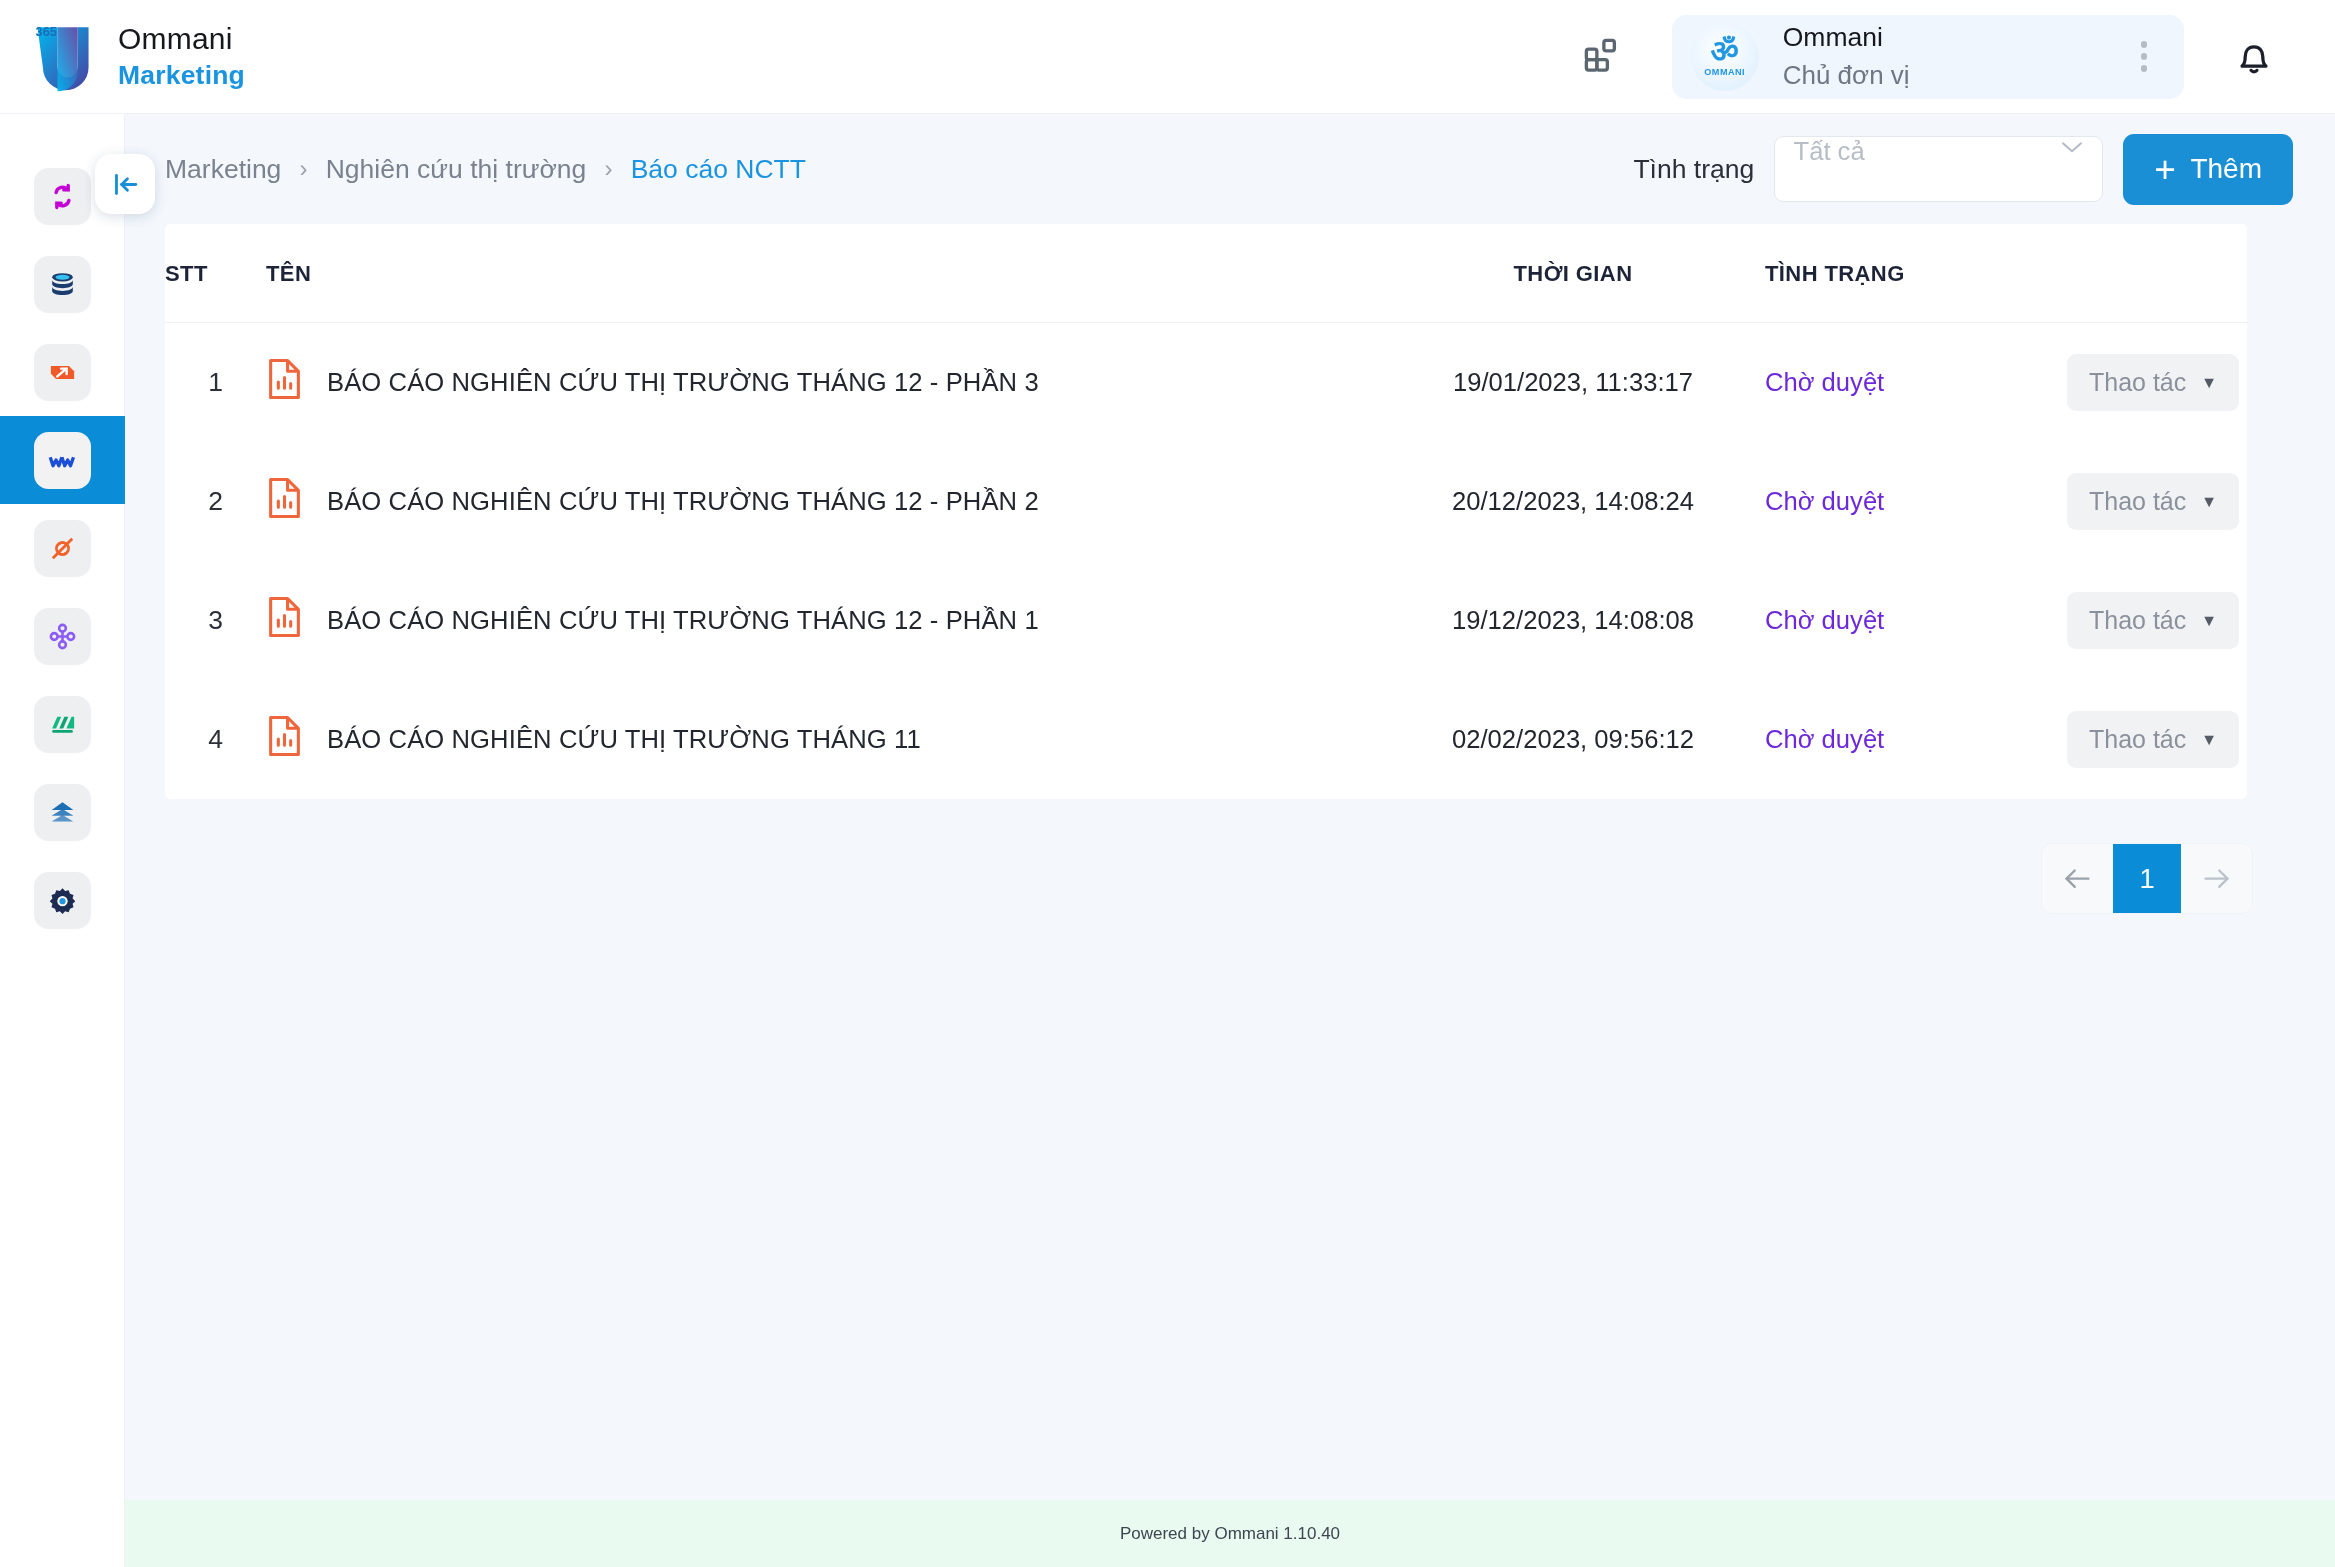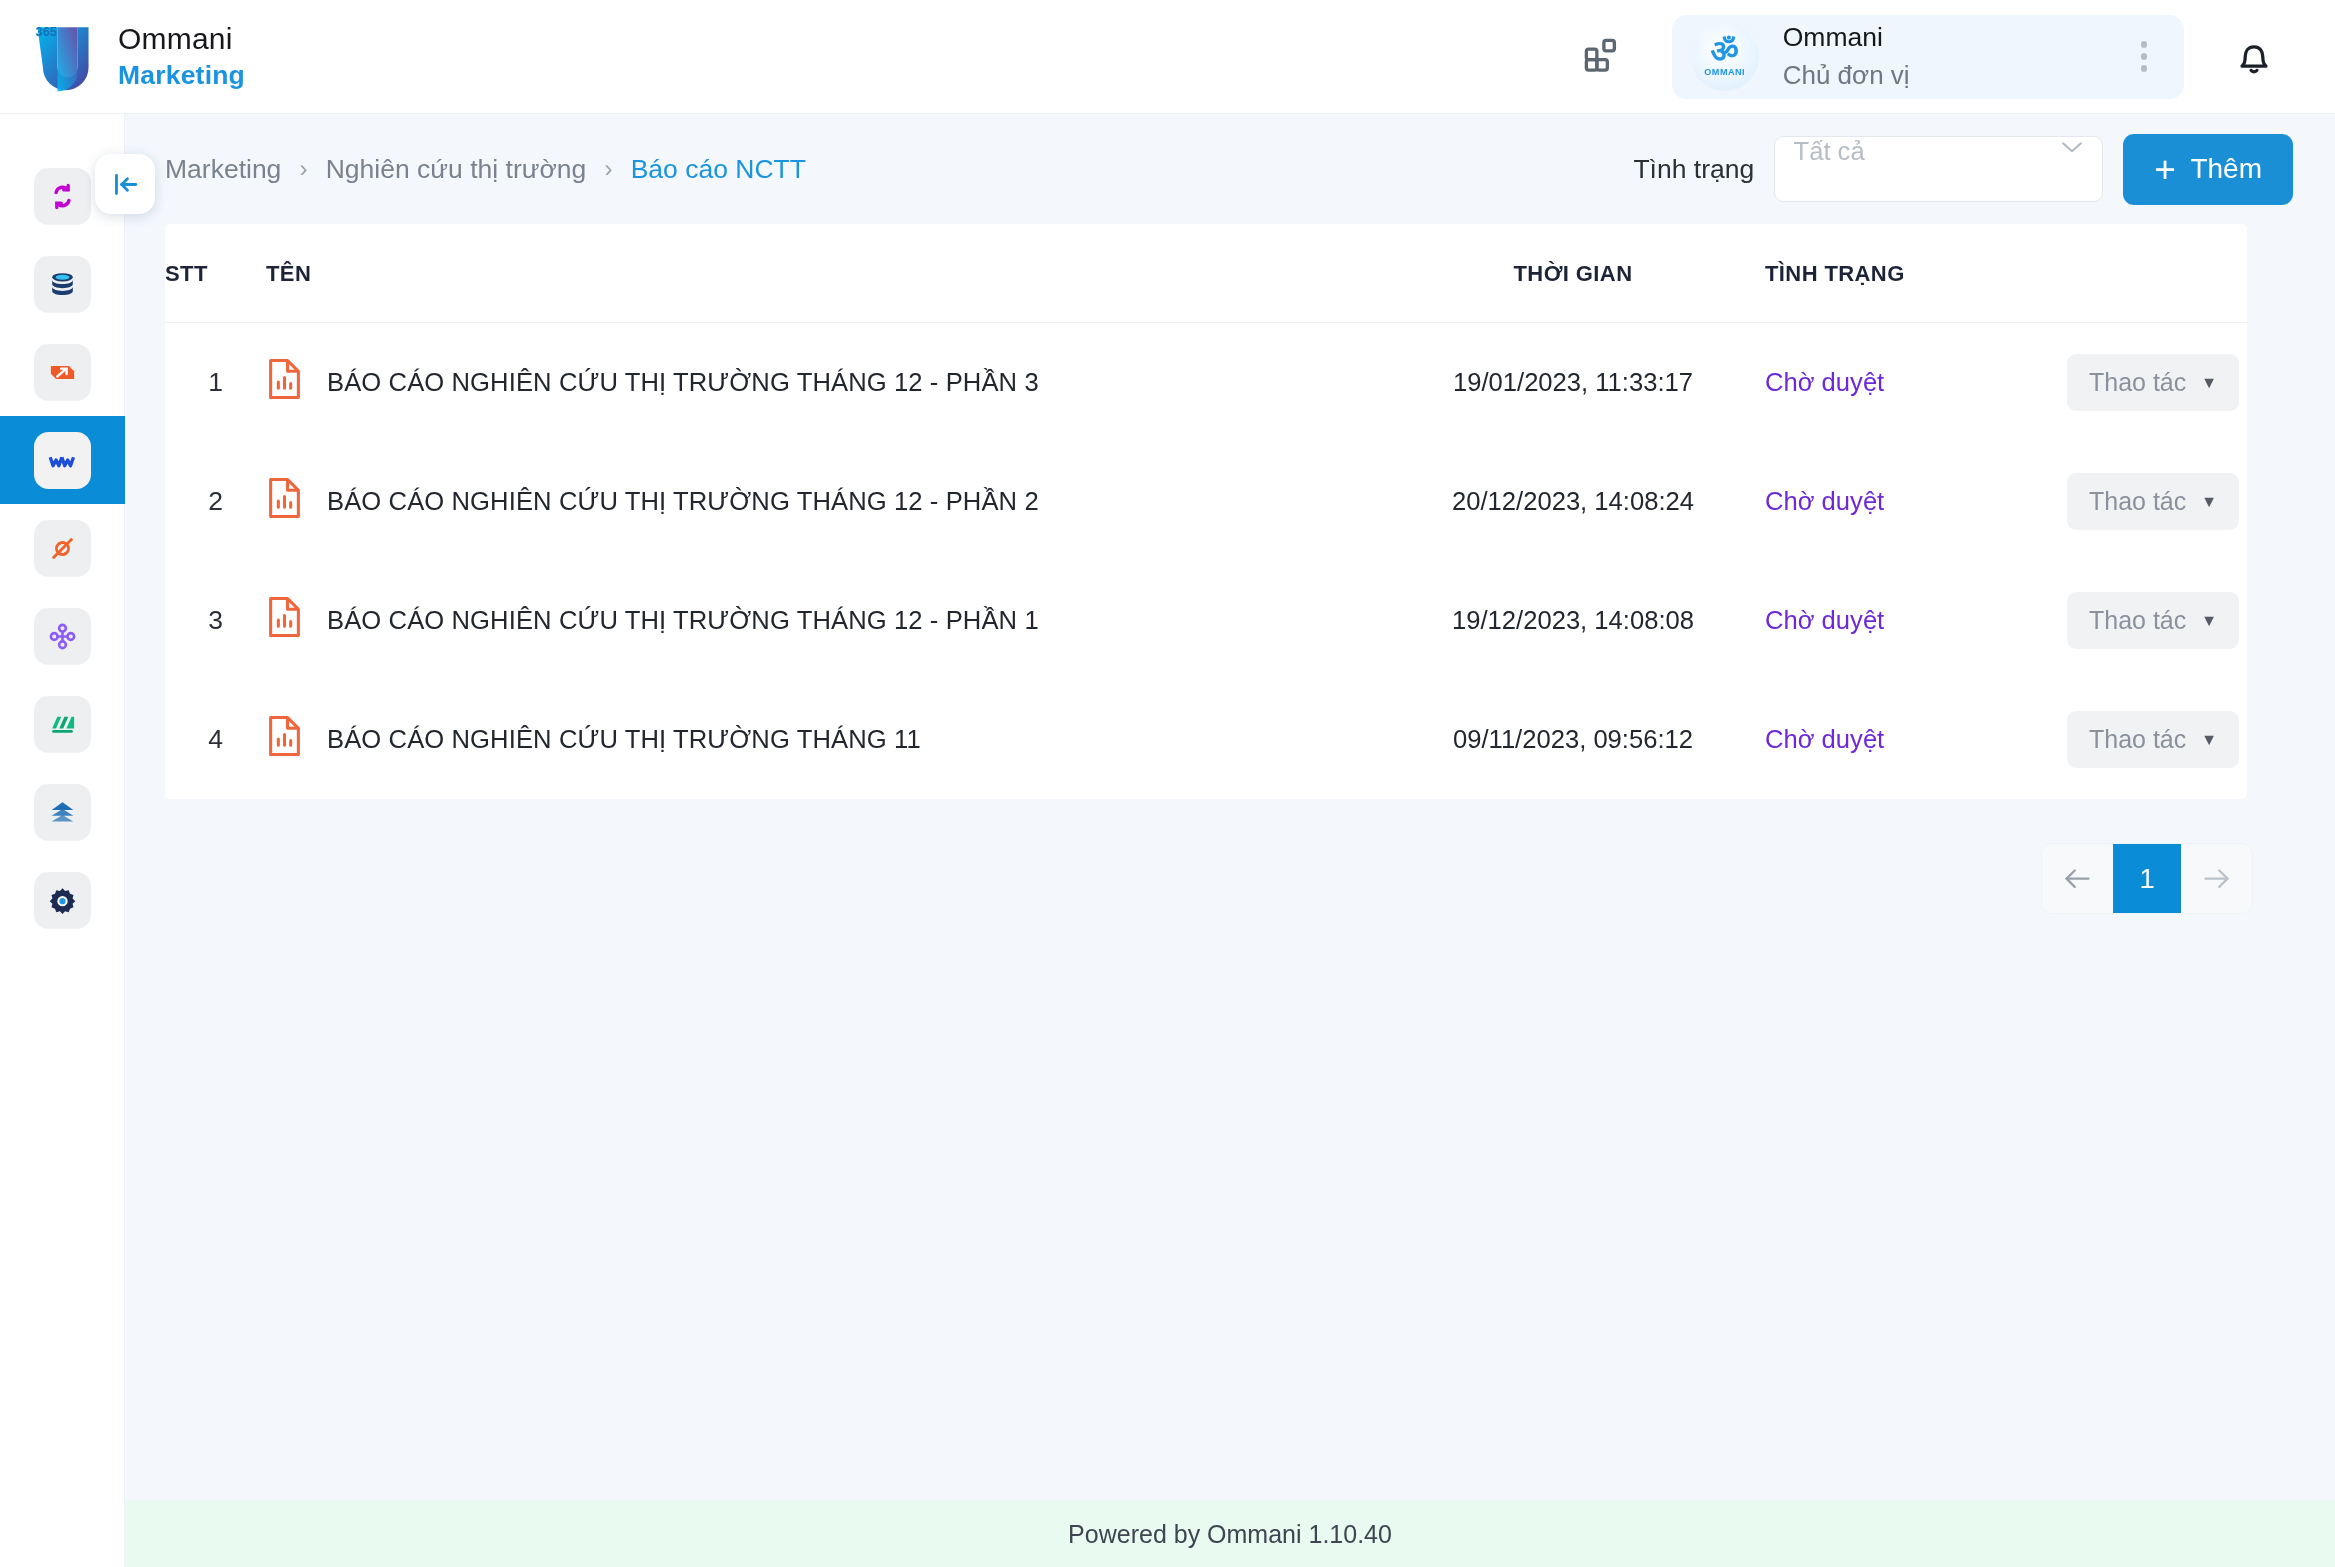--- a/index.html
+++ b/index.html
@@ -165,21 +165,21 @@
   }
 
   
   .footer {
     position: absolute; left: 125px; bottom: 0;
     width: 2210px; height: 68px;
     background: #e9fbf0;
     display: flex; align-items: center; justify-content: center;
     z-index: 6;
   }
-  .footer-text { font-size: 25px; color: #3f4550; }
+  .footer-text { font-size: 17px; color: #3f4550; }
 </style>
 </head>
 <body>
 
 <div id="app">
 
   <div class="topbar">
     <div class="brand">
       <div class="brand-logo">
         <svg width="66" height="73" viewBox="0 0 72 80">
@@ -445,21 +445,21 @@
               <td class="name">
                 <div class="namecell">
                   <span><svg class="doc-icon" viewBox="0 0 24 28" fill="none" stroke="#f0663c" stroke-width="2" stroke-linejoin="round">
   <path d="M3 2h11l7 7v17H3Z"></path>
                       <path d="M14 2v7h7"></path>
   <path d="M8 20v-4M12 20v-7M16 20v-3" stroke-linecap="round"></path>
                     </svg></span>
                   <span class="name-text">BÁO CÁO NGHIÊN CỨU THỊ TRƯỜNG THÁNG 11</span>
                 </div>
               </td>
-              <td class="time">09/11/2023, 09:56:12</td>
+              <td class="time">02/02/2023, 09:56:12</td>
               <td class="status"><span class="st">Chờ duyệt</span></td>
               <td class="act"><div class="thaotac">
                   <span class="tt-label">Thao tác</span>
                   <span class="tt-caret">▼</span>
                 </div></td>
             </tr>
           </tbody>
       </table>
     </div>
 

